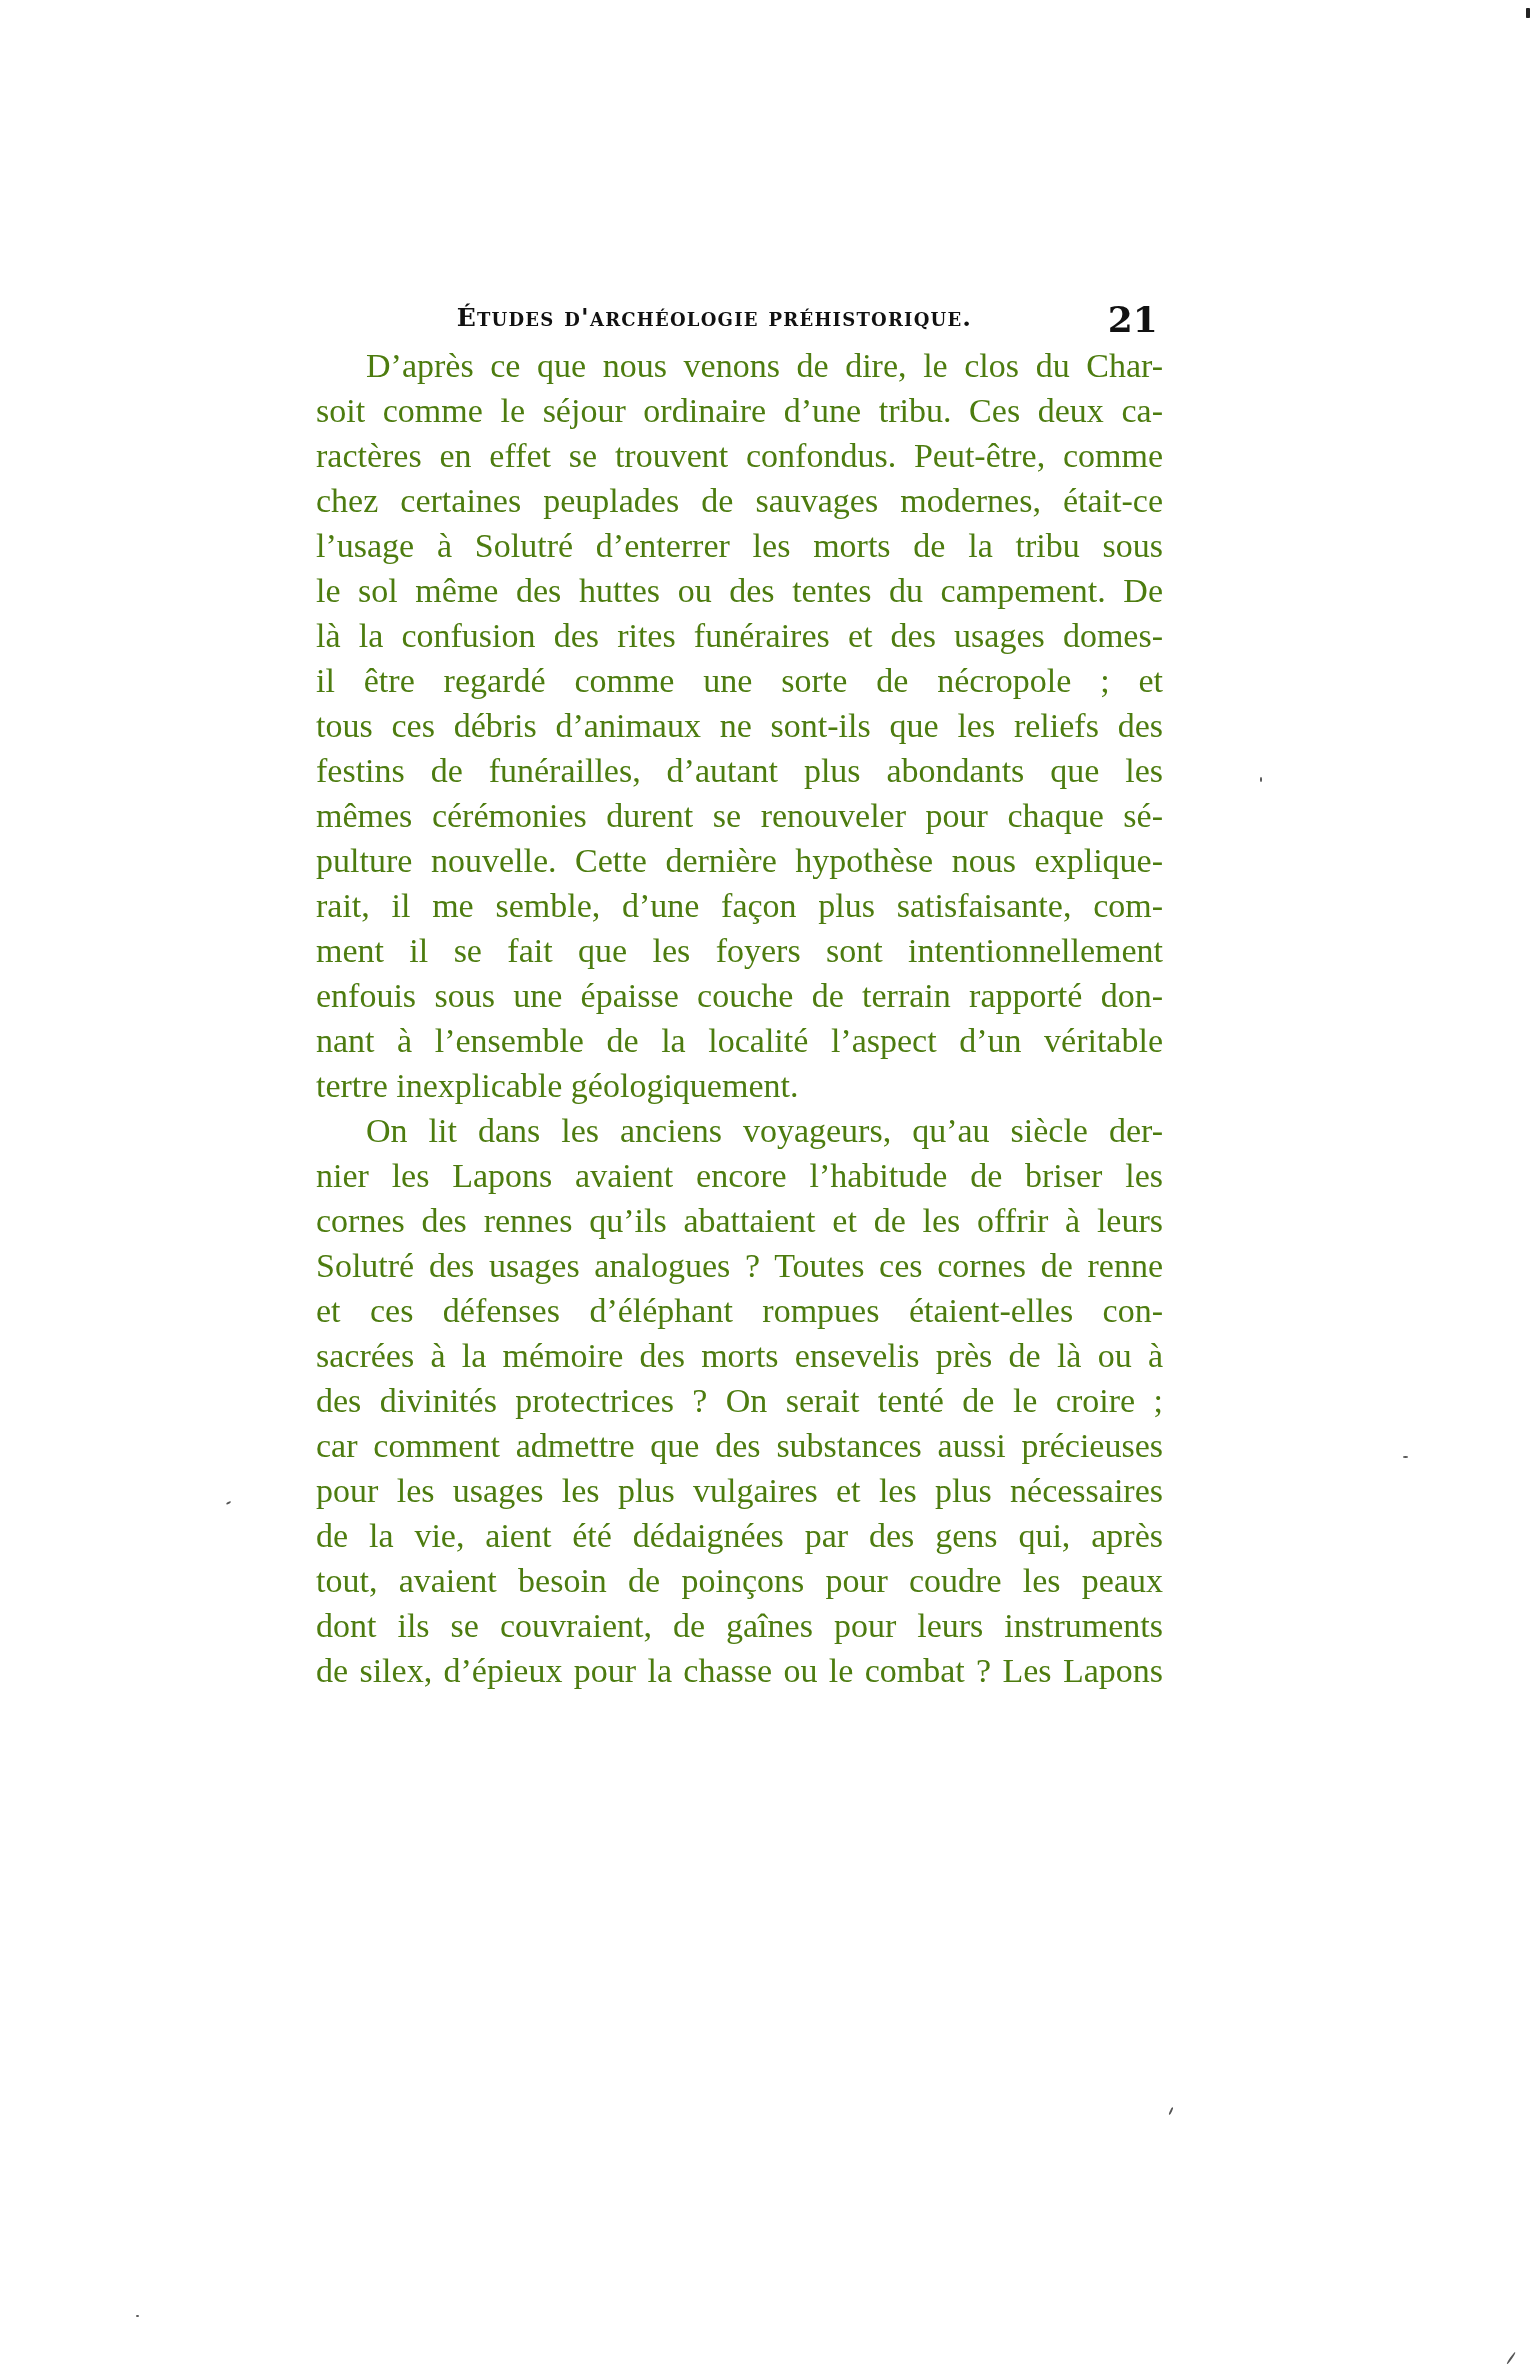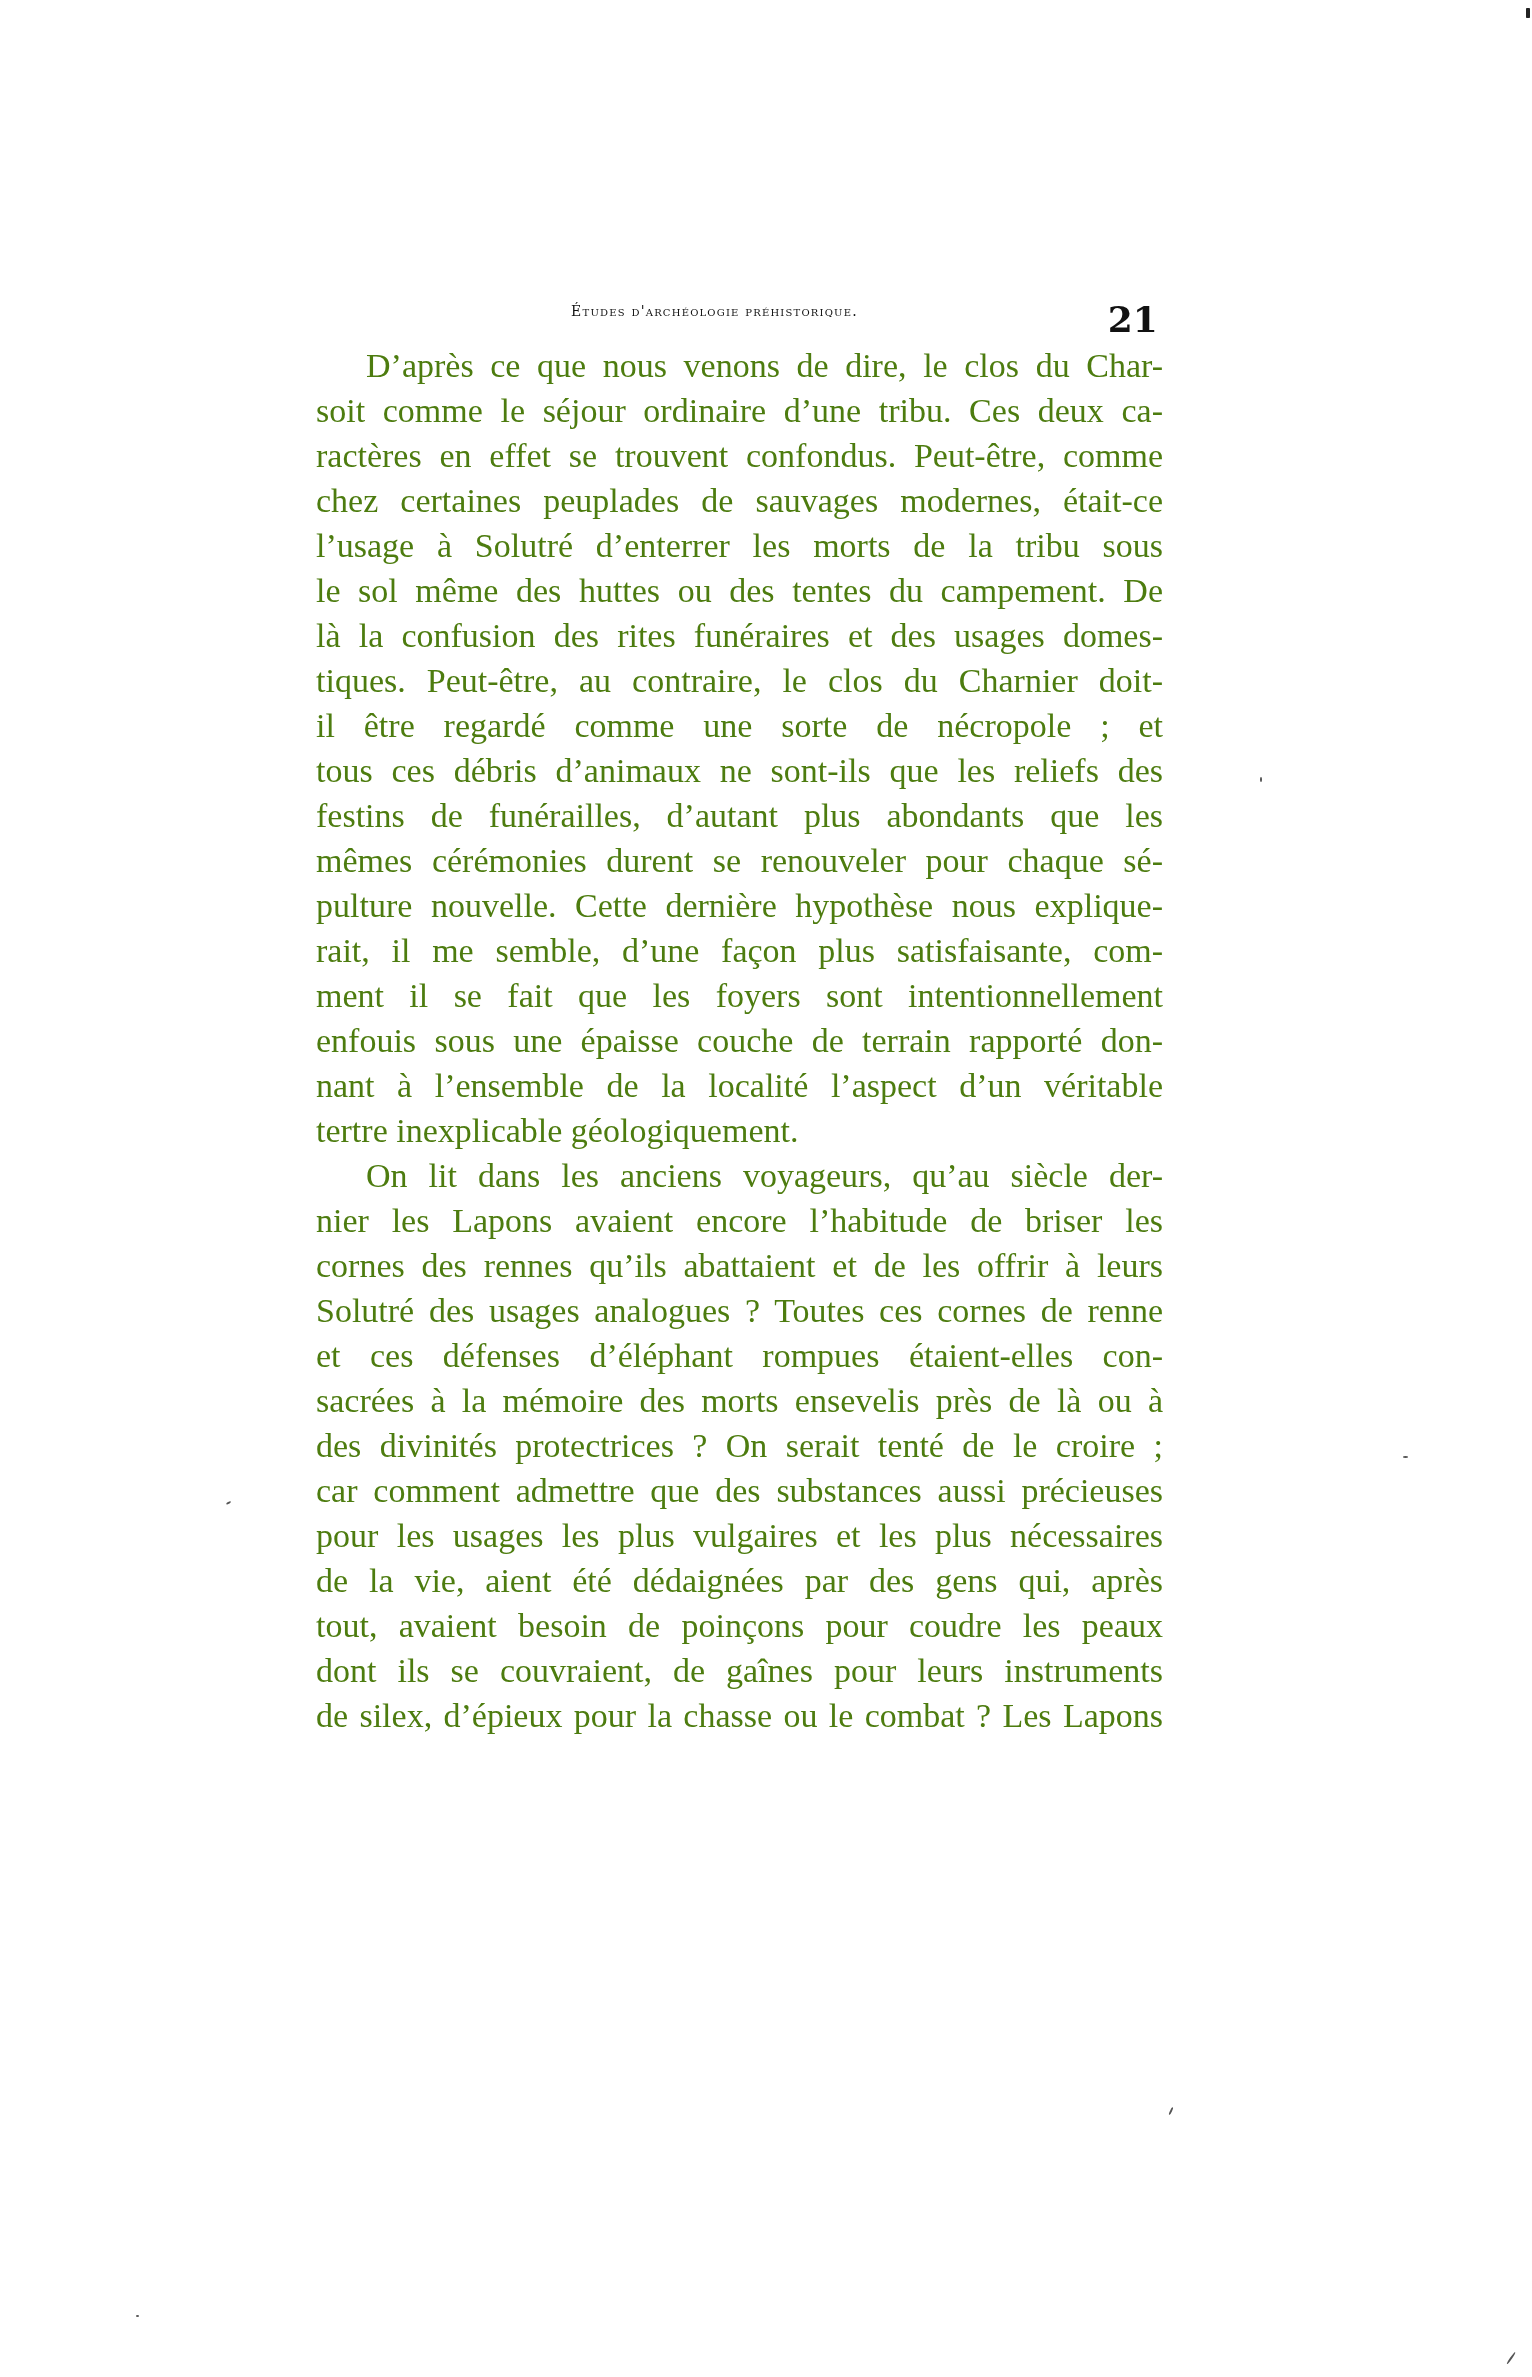--- a/index.html
+++ b/index.html
@@ -4,21 +4,21 @@
 <style>
   html, body { margin: 0; padding: 0; background: #ffffff; }
   body { width: 1532px; height: 2377px; position: relative; overflow: hidden; }
   .page { position: absolute; left: 0; top: 0; width: 1532px; height: 2377px; background: #ffffff; }
   .running-head {
     position: absolute; left: 316px; top: 298px; width: 845px; height: 40px;
     font-family: "DejaVu Serif", serif; color: #111;
   }
   .running-title {
     position: absolute; left: 0; right: 0; top: 4.8px; text-align: center;
-    font-size: 14px; font-variant: small-caps; letter-spacing: 1.2px; padding-right: 96px; padding-left: 48px;
+    font-size: 25px; font-variant: small-caps; letter-spacing: 1.2px; padding-right: 96px; padding-left: 48px; font-weight: bold;
   }
   .page-number {
     position: absolute; right: 3.2px; top: 0; font-size: 36px; font-weight: bold;
   }
   .text-block {
     position: absolute; left: 316px; top: 343px; width: 847px;
     font-family: Liberation Serif, serif; color: #4d7c0f;
     font-size: 34px; line-height: 45px;
   }
   .line {
@@ -41,21 +41,20 @@
 
   <div class="text-block">
     <div>
       <span class="line indent">D’après ce que nous venons de dire, le clos du Char-</span>
       <span class="line">soit comme le séjour ordinaire d’une tribu. Ces deux ca-</span>
       <span class="line">ractères en effet se trouvent confondus. Peut-être, comme</span>
       <span class="line">chez certaines peuplades de sauvages modernes, était-ce</span>
       <span class="line">l’usage à Solutré d’enterrer les morts de la tribu sous</span>
       <span class="line">le sol même des huttes ou des tentes du campement. De</span>
       <span class="line">là la confusion des rites funéraires et des usages domes-</span>
-      <span class="line">tiques. Peut-être, au contraire, le clos du Charnier doit-</span>
       <span class="line">il être regardé comme une sorte de nécropole ; et</span>
       <span class="line">tous ces débris d’animaux ne sont-ils que les reliefs des</span>
       <span class="line">festins de funérailles, d’autant plus abondants que les</span>
       <span class="line">mêmes cérémonies durent se renouveler pour chaque sé-</span>
       <span class="line">pulture nouvelle. Cette dernière hypothèse nous explique-</span>
       <span class="line">rait, il me semble, d’une façon plus satisfaisante, com-</span>
       <span class="line">ment il se fait que les foyers sont intentionnellement</span>
       <span class="line">enfouis sous une épaisse couche de terrain rapporté don-</span>
       <span class="line">nant à l’ensemble de la localité l’aspect d’un véritable</span>
       <span class="line last">tertre inexplicable géologiquement.</span>

